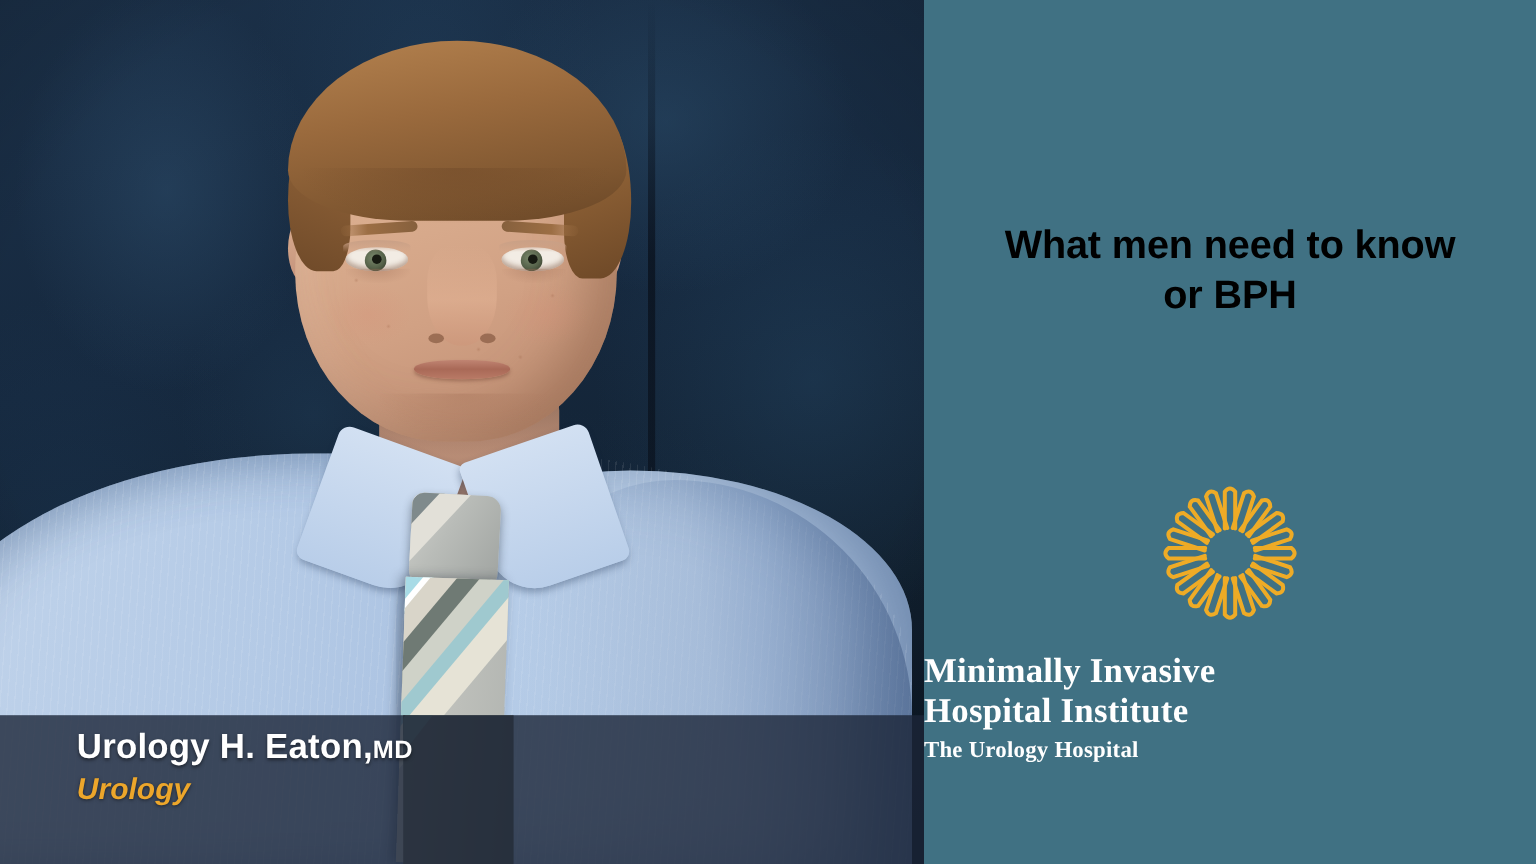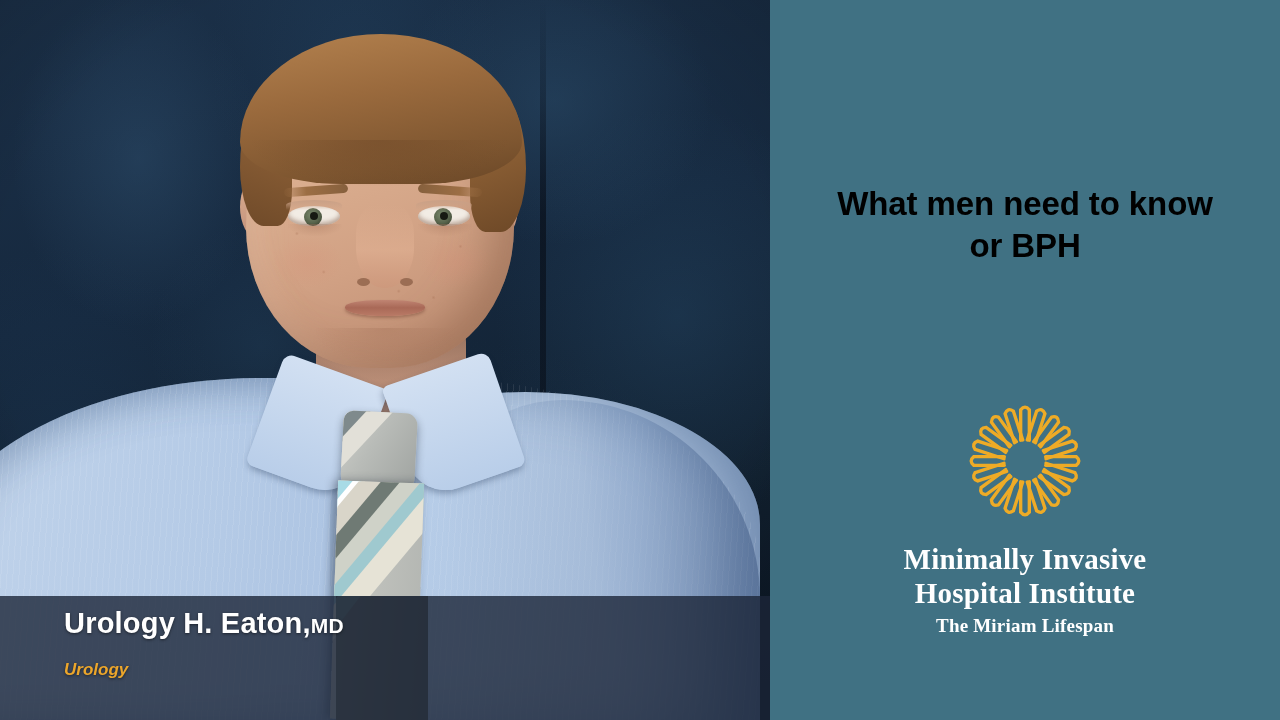--- a/index.html
+++ b/index.html
@@ -354,24 +354,24 @@
     white-space: nowrap;
     text-shadow: 0 1px 3px rgba(0,0,0,.5);
   }
   .caption-cred {
     font-size: 21px;
     font-weight: bold;
     letter-spacing: .3px;
   }
   .caption-role {
     color: #eca62b;
-    font-size: 17px;
+    font-size: 25px;
     font-style: italic;
     font-weight: bold;
-    margin-top: 22px;
+    margin-top: 6px;
     line-height: 1.1;
     text-shadow: 0 1px 3px rgba(0,0,0,.5);
   }
 
   
   .info-panel {
     position: absolute;
     left: 770px; top: 0;
     width: 510px; height: 720px;
     background: #41708244;
@@ -398,21 +398,20 @@
   }
   .sunburst {
     display: block;
     margin: 0 auto;
   }
 
   .logo-text {
     position: absolute;
     left: 0; top: 543px;
     width: 510px;
-    text-align: center;
     color: #ffffff;
     font-family: "Liberation Serif", serif;
   }
   .logo-l1 {
     font-size: 29px;
     font-weight: bold;
     line-height: 1.16;
     letter-spacing: .2px;
   }
   .logo-l2 {
@@ -562,17 +561,17 @@
             <path d="M 45.60 44.10 L 20.52 25.88 Q 13.48 26.20 15.34 32.99 L 40.42 51.22" stroke="#eeab26"></path>
             <path d="M 51.22 40.42 L 32.99 15.34 Q 26.20 13.48 25.88 20.52 L 44.10 45.60" stroke="#eeab26"></path>
             <path d="M 57.70 38.67 L 48.12 9.19 Q 42.23 5.31 39.75 11.90 L 49.33 41.39" stroke="#eeab26"></path>
           </g>
       </svg>
     </div>
 
     <div class="logo-text">
       <div class="logo-l1">Minimally Invasive</div>
       <div class="logo-l1">Hospital Institute</div>
-      <div class="logo-l2">The Miriam Lifespan</div>
+      <div class="logo-l2">The Urology Hospital</div>
     </div>
   </div>
 
 </div>
 
 </body></html>

